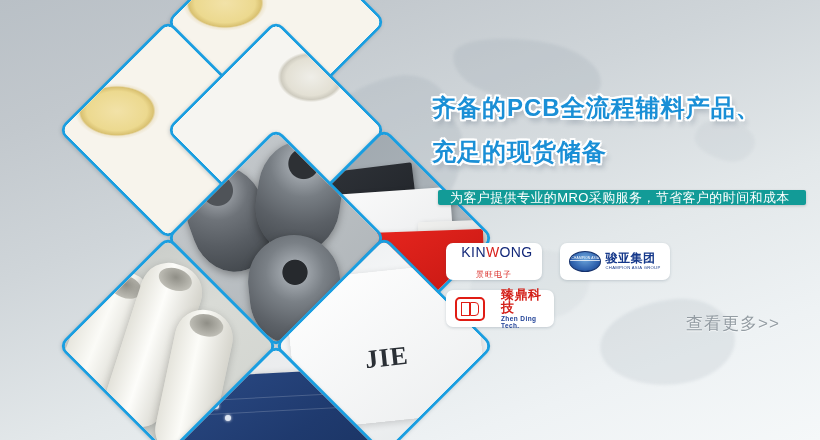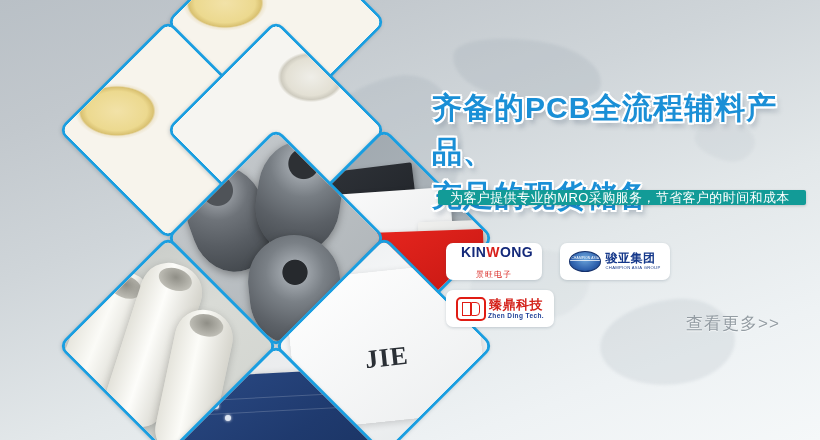--- a/index.html
+++ b/index.html
@@ -103,21 +103,21 @@
   #d-sheet{left:366px;top:220px;}
   #d-brush{left:258px;top:220px;}
   #d-roll {left:150px;top:328px;}
   #d-jie  {left:366px;top:328px;}
   #d-navy {left:258px;top:436px;}
   #d-top  {left:258px;top:4px;}
 
   
   .headline{
     position:absolute;left:432px;top:86px;width:378px;
-    font-size:30px;font-weight:bold;line-height:44px;letter-spacing:1px;
+    font-size:24px;font-weight:bold;line-height:44px;letter-spacing:1px;
     color:#1a8fd6;
     text-shadow:
       -1.6px -1.6px 0 #ffffff, 1.6px -1.6px 0 #ffffff,
       -1.6px  1.6px 0 #ffffff, 1.6px  1.6px 0 #ffffff,
       0 -2px 0 #fff, 0 2px 0 #fff, -2px 0 0 #fff, 2px 0 0 #fff,
       3px 5px 5px rgba(70,90,110,.38);
   }
   .headline .l2{display:block;}
   .subbar{
     position:absolute;left:438px;top:190px;width:368px;height:15px;
@@ -142,36 +142,36 @@
   .lc4{width:108px;}
   
   .ts{display:flex;align-items:center;gap:4px;}
   .ts-mark{width:15px;height:21px;background:#e9e9e9;border:1px solid #6a6a6a;position:relative;flex:none;}
   .ts-mark:before{content:"";position:absolute;left:4px;top:2px;width:4px;height:4px;background:#c2221c;}
   .ts-mark:after{content:"";position:absolute;left:4px;top:8px;width:4px;height:10px;background:#c2221c;}
   .ts-txt{font-family:"Liberation Serif",serif;font-size:12px;letter-spacing:.2px;color:#1b1b1b;
     border-top:1px solid #1b1b1b;border-bottom:1px solid #1b1b1b;padding:1px 0;line-height:12px;}
   
   .kw{text-align:center;line-height:1;}
-  .kw-en{font-size:14px;font-weight:bold;color:#14297a;letter-spacing:.4px;padding-left:6px;}
+  .kw-en{font-size:14px;font-weight:normal;color:#14297a;letter-spacing:.4px;padding-left:6px;}
   .kw-en i{color:#d81f1a;font-style:normal;}
   .kw-cn{font-size:8px;color:#d81f1a;letter-spacing:1px;margin-top:12px;}
   
   .ca{display:flex;align-items:center;gap:4px;}
   .ca-globe{width:30px;height:19px;border-radius:50%;flex:none;
     background:radial-gradient(ellipse at 50% 35%,#6fa8dd,#2f62ae 62%,#173d80);
     border:1px solid #14306b;position:relative;overflow:hidden;}
   .ca-globe:before{content:"";position:absolute;left:0;top:8px;width:100%;height:1px;background:rgba(255,255,255,.75);}
   .ca-globe:after{content:"CHAMPION ASIA";position:absolute;left:0;right:0;top:4px;text-align:center;
     font-size:3.2px;color:#fff;letter-spacing:.2px;}
   .ca-tx{line-height:1;}
   .ca-cn{font-size:12px;font-weight:bold;color:#15388a;letter-spacing:.5px;}
   .ca-en{font-size:4.2px;color:#15388a;letter-spacing:.3px;margin-top:2px;}
   
-  .zd{display:flex;align-items:center;gap:2px;text-align:center;}
+  .zd{display:flex;align-items:center;gap:16px;}
   .zd-mark{width:26px;height:20px;border:2px solid #e01c14;border-radius:5px;flex:none;position:relative;}
   .zd-mark:before{content:"";position:absolute;left:4px;top:3px;width:7px;height:12px;border:1.5px solid #e01c14;}
   .zd-mark:after{content:"";position:absolute;right:4px;top:3px;width:7px;height:12px;border:1.5px solid #e01c14;border-radius:0 4px 4px 0;}
   .zd-tx{line-height:1;}
   .zd-cn{font-size:13px;font-weight:bold;color:#d4211a;letter-spacing:.5px;}
   .zd-en{font-size:6.5px;font-weight:bold;color:#1d3f96;letter-spacing:.4px;margin-top:2px;}
   .more{
     position:absolute;left:686px;top:312px;
     font-size:17px;color:#8d969d;letter-spacing:1px;opacity:.92;
     text-shadow:0 1px 1px rgba(255,255,255,.8);

